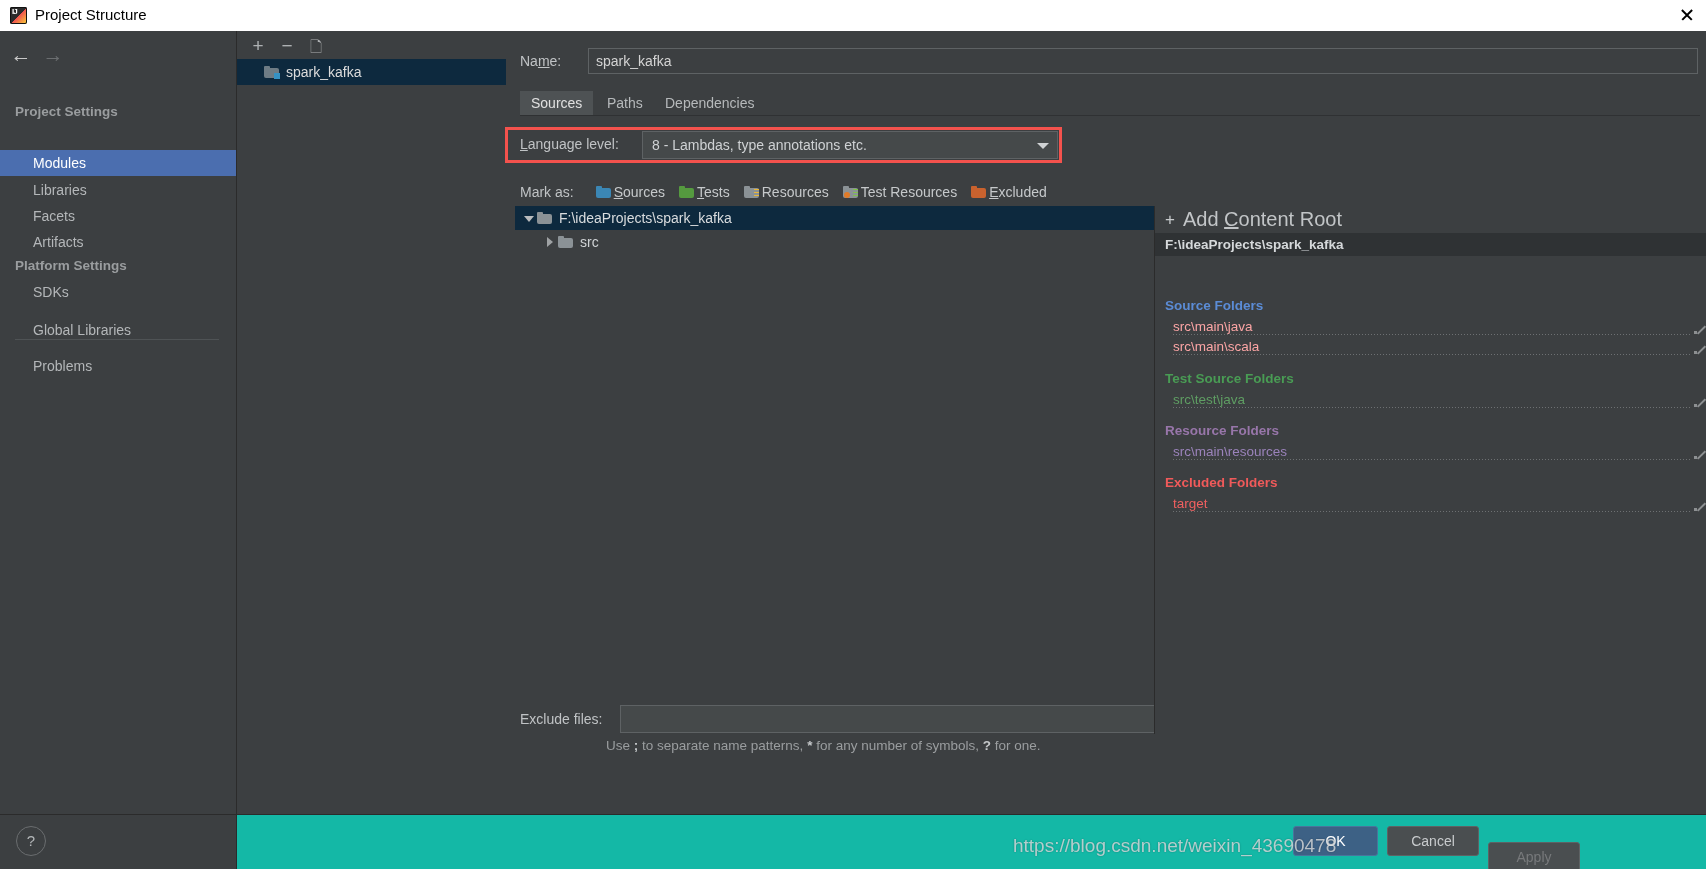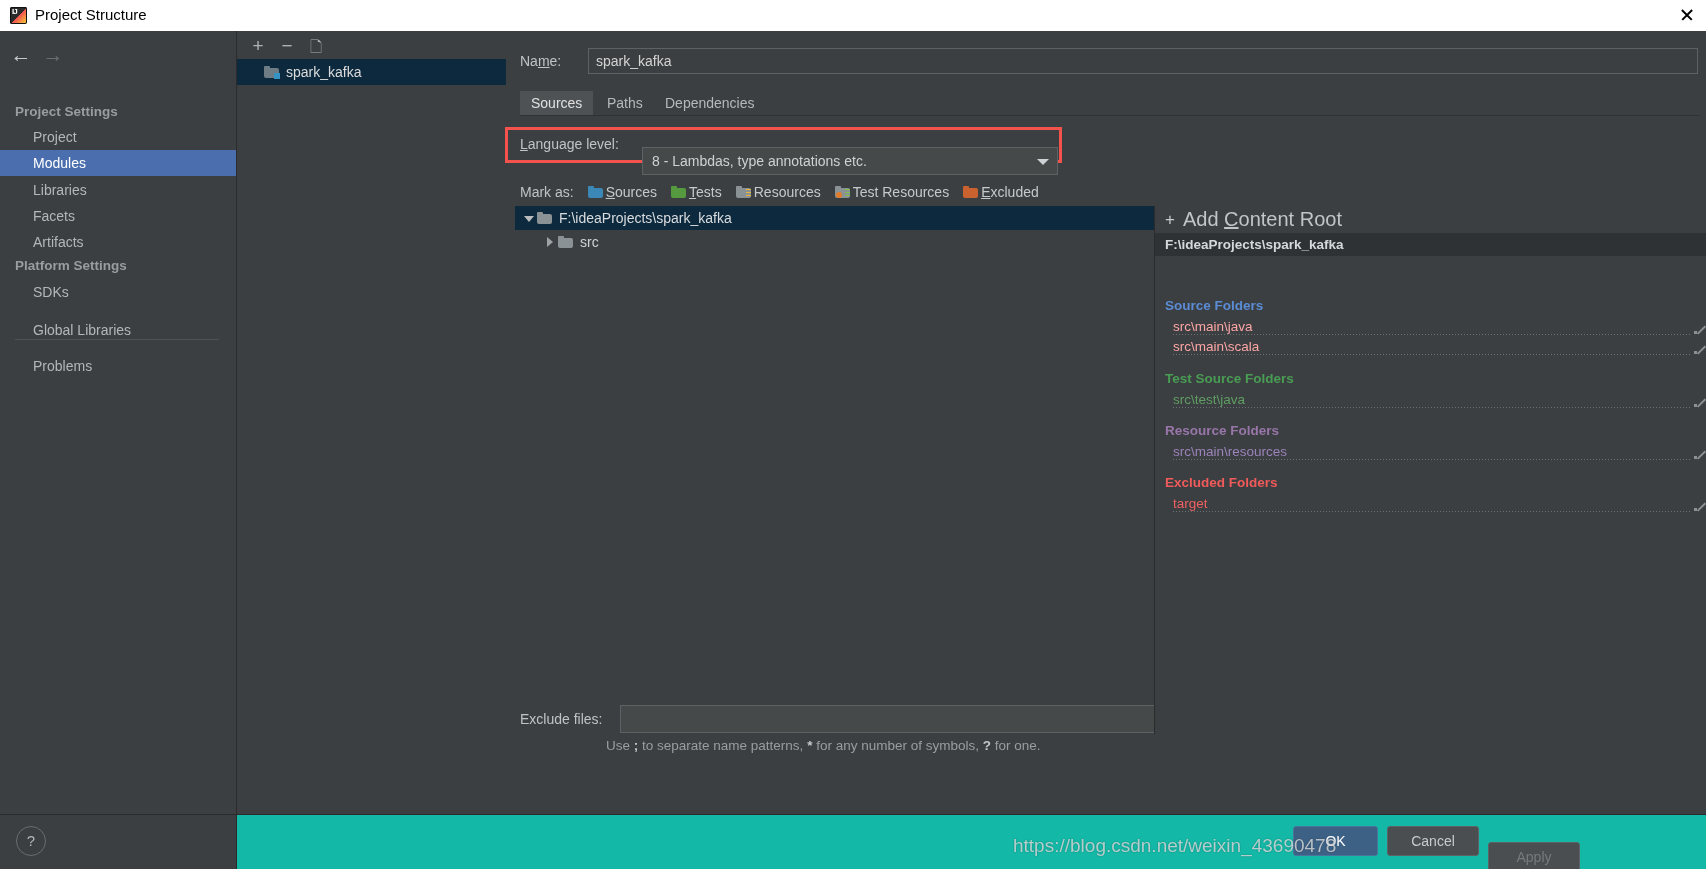--- a/index.html
+++ b/index.html
@@ -149,36 +149,36 @@
 
   
   .ll-hl{
     position:absolute;left:-1px;top:96px;width:557px;height:36px;
     border:3px solid #f4524d;box-sizing:border-box;pointer-events:none;
   }
   .ll-row{position:absolute;left:14px;top:100px;width:560px;height:28px;}
   .ll-lbl{position:absolute;left:0;top:5px;color:#c0c3c5;font-size:14px;}
   .ll-combo{
     position:absolute;left:122px;top:0;width:416px;height:28px;box-sizing:border-box;
-    background:#45494a;border:1px solid #5e6264;cursor:pointer;margin-top:16px;
+    background:#45494a;border:1px solid #5e6264;cursor:pointer;
   }
   .ll-combo .val{
     position:absolute;left:9px;top:5px;color:#cfd2d4;font-size:14px;white-space:nowrap;
   }
   .ll-arrow{
     position:absolute;right:8px;top:11px;width:0;height:0;
     border-left:6px solid transparent;border-right:6px solid transparent;
     border-top:6px solid #cfd2d4;
   }
 
   
   .mark-row{
     position:absolute;left:14px;top:150px;height:22px;display:flex;align-items:center;
   }
-  .mark-lbl{color:#c0c3c5;font-size:14px;margin-right:14px;}
+  .mark-lbl{color:#c0c3c5;font-size:14px;margin-right:22px;}
   .mark-item{display:flex;align-items:center;margin-right:14px;cursor:pointer;}
   .mark-item .mk-lbl{margin-left:3px;color:#c6c9cb;font-size:14px;}
   .mark-item .mk-lbl u{text-decoration:underline;}
 
   
   .tree{
     position:absolute;left:9px;top:175px;width:640px;height:528px;
   }
   .tnode{
     position:relative;height:24px;display:flex;align-items:center;
@@ -296,21 +296,20 @@
   </div>
 
   <div class="nav">
     <div class="nav-arrows">
       <div class="arrow back">←</div>
       <div class="arrow fwd">→</div>
     </div>
     <div class="nav-group" style="top:73px">Project Settings</div>
     <div class="nav-group" style="top:227px">Platform Settings</div>
 
-    <div class="nav-item" style="top:93px">Project</div>
     <div class="nav-item sel" style="top:119px">Modules</div>
     <div class="nav-item" style="top:146px">Libraries</div>
     <div class="nav-item" style="top:172px">Facets</div>
     <div class="nav-item" style="top:198px">Artifacts</div>
     <div class="nav-item" style="top:248px">SDKs</div>
     <div class="nav-item" style="top:286px">Global Libraries</div>
     <div class="nav-sep" style="top:308px"></div>
     <div class="nav-item" style="top:322px">Problems</div>
   </div>
 

